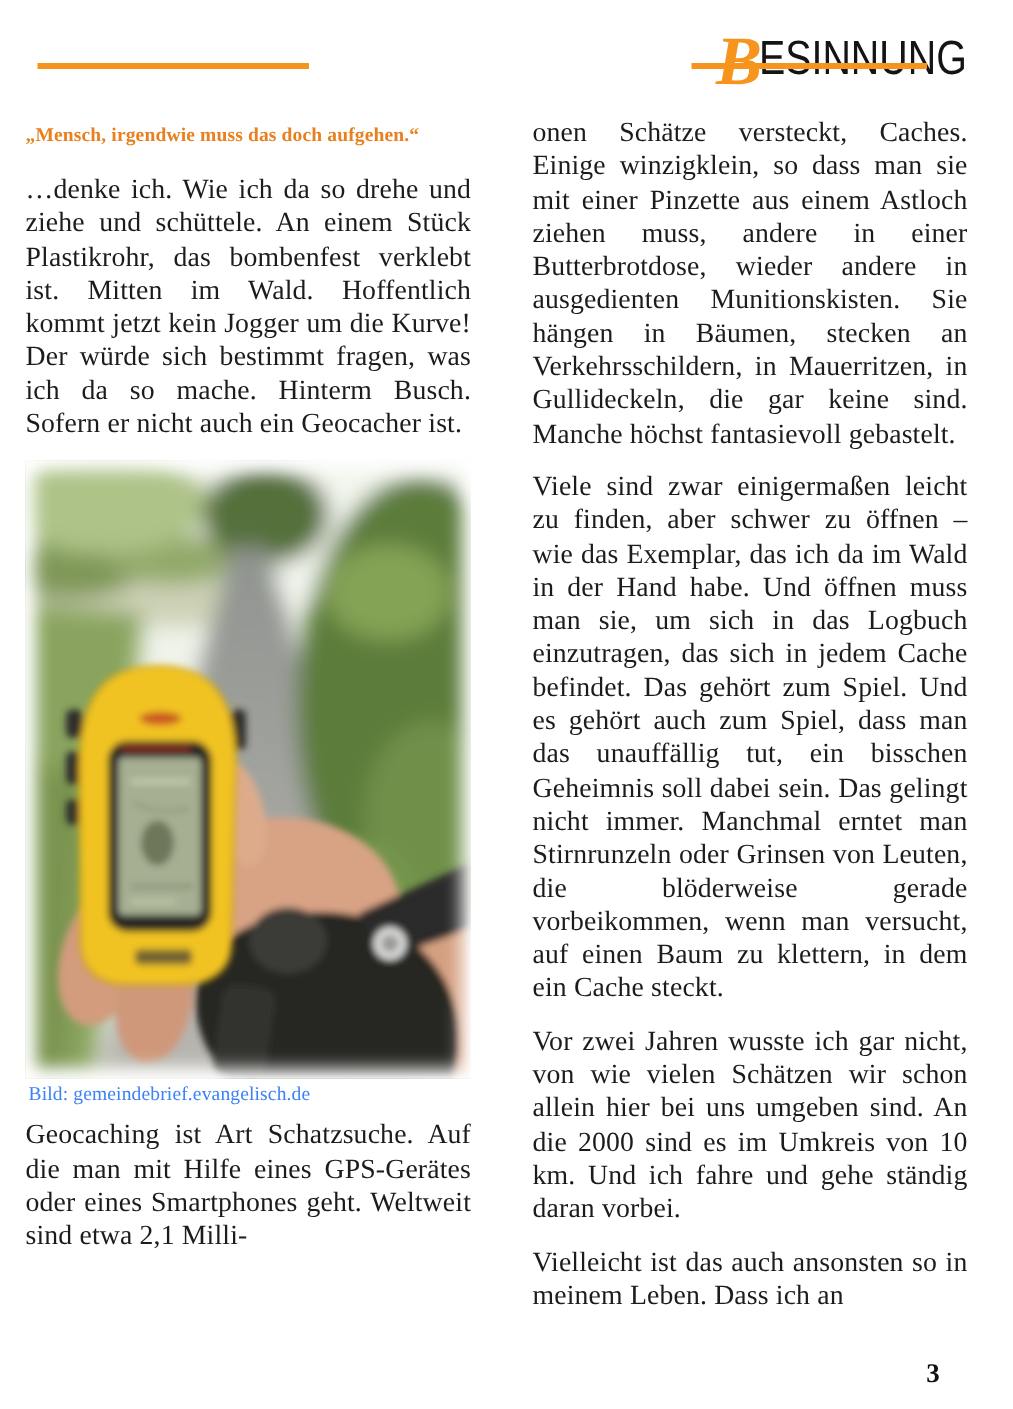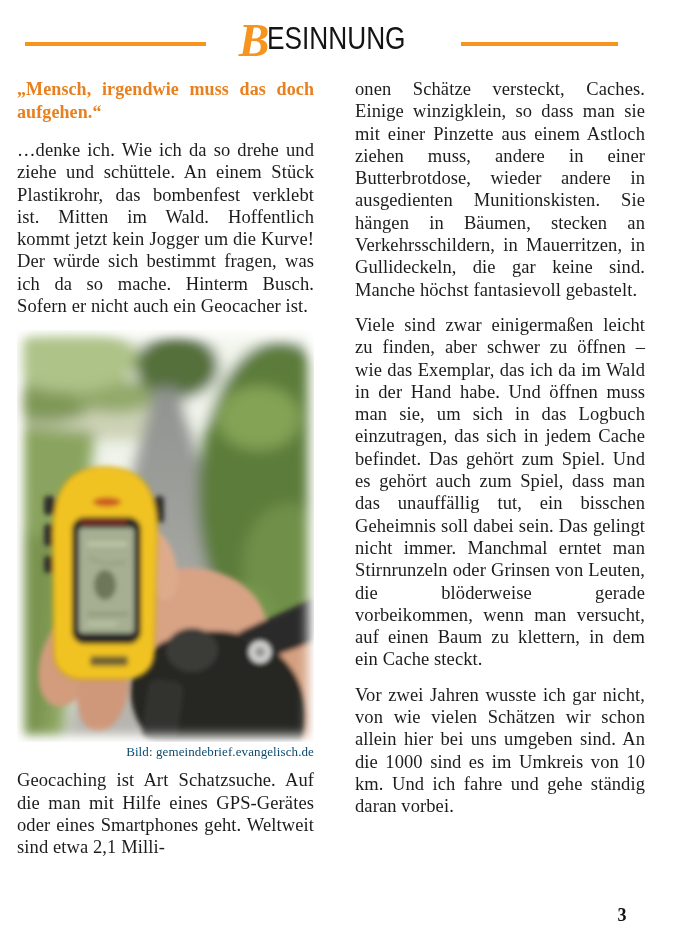--- a/index.html
+++ b/index.html
@@ -4,46 +4,46 @@
 <style>
   html,body{margin:0;padding:0;}
   body{
     width:675px;height:939px;background:#ffffff;position:relative;overflow:hidden;
     font-family:"Liberation Serif", serif;color:#1c1c1c;
   }
   .rule{position:absolute;height:4px;background:#F6941E;}
   #rule-left{left:25px;top:42px;width:181px;}
   #rule-right{left:461px;top:42px;width:157px;}
   #page-title{
-    position:absolute;left:0;right:0;top:18px;text-align:center;
+    position:absolute;left:0;right:0;top:18px;text-align:right;
     white-space:nowrap;line-height:1;
   }
   #title-initial{
     font-family:"Liberation Serif",serif;font-style:italic;font-weight:bold;
     font-size:46px;color:#F6941E;vertical-align:-4px;letter-spacing:-2px;
   }
   #title-rest{
     display:inline-block;font-family:"Liberation Sans",sans-serif;
     font-size:32px;font-weight:400;color:#141414;
     transform:scaleX(0.82);transform-origin:left center;vertical-align:3px;
   }
   .col{
     position:absolute;top:78px;text-align:justify;
     font-size:18.5px;line-height:22.3px;letter-spacing:0.1px;
   }
   #col-left{left:17px;width:297px;}
   #col-right{left:335px;width:290px;margin-left:20px;}
   .article-heading{
-    color:#E8801F;font-weight:bold;font-size:18px;line-height:23px;
+    color:#E8801F;font-weight:bold;font-size:13px;line-height:23px;
     text-align:justify;margin:0 0 15px 0;
   }
   .col p{margin:0 0 13px 0;}
   #photo-frame{margin:3px 0 0 0;width:297px;height:412px;}
   #photo-caption{
-    font-size:13px;line-height:15px;text-align:right;margin:2px 0 10px 2px;color:#0c4a6e;
+    font-size:13px;line-height:15px;text-align:left;margin:2px 0 10px 2px;color:#3b82f6;
   }
   #page-number{
     position:absolute;left:610px;top:905px;width:24px;text-align:center;
     font-size:18px;font-weight:bold;color:#111;
   }
 </style>
 </head>
 <body>
 
 <div class="rule" id="rule-left"></div>
@@ -122,16 +122,17 @@
     </svg>
   </div>
 
   <div id="photo-caption">Bild: gemeindebrief.evangelisch.de</div>
   <p>Geocaching ist Art Schatzsuche. Auf die man mit Hilfe eines GPS-Gerätes oder eines Smartphones geht. Weltweit sind etwa 2,1 Milli-</p>
 </div>
 
 <div class="col" id="col-right">
   <p>onen Schätze versteckt, Caches. Einige winzigklein, so dass man sie mit einer Pinzette aus einem Astloch ziehen muss, andere in einer Butterbrotdose, wieder andere in ausgedienten Munitionskisten. Sie hängen in Bäumen, stecken an Verkehrsschildern, in Mauerritzen, in Gullideckeln, die gar keine sind. Manche höchst fantasievoll gebastelt.</p>
   <p>Viele sind zwar einigermaßen leicht zu finden, aber schwer zu öffnen – wie das Exemplar, das ich da im Wald in der Hand habe. Und öffnen muss man sie, um sich in das Logbuch einzutragen, das sich in jedem Cache befindet. Das gehört zum Spiel. Und es gehört auch zum Spiel, dass man das unauffällig tut, ein bisschen Geheimnis soll dabei sein. Das gelingt nicht immer. Manchmal erntet man Stirnrunzeln oder Grinsen von Leuten, die blöderweise gerade vorbeikommen, wenn man versucht, auf einen Baum zu klettern, in dem ein Cache steckt.</p>
-  <p>Vor zwei Jahren wusste ich gar nicht, von wie vielen Schätzen wir schon allein hier bei uns umgeben sind. An die 1000 sind es im Umkreis von 10 km. Und ich fahre und gehe ständig daran vorbei.</p>
+  <p>Vor zwei Jahren wusste ich gar nicht, von wie vielen Schätzen wir schon allein hier bei uns umgeben sind. An die 2000 sind es im Umkreis von 10 km. Und ich fahre und gehe ständig daran vorbei.</p>
+  <p>Vielleicht ist das auch ansonsten so in meinem Leben. Dass ich an</p>
 </div>
 
 <div id="page-number">3</div>
 
 </body></html>

